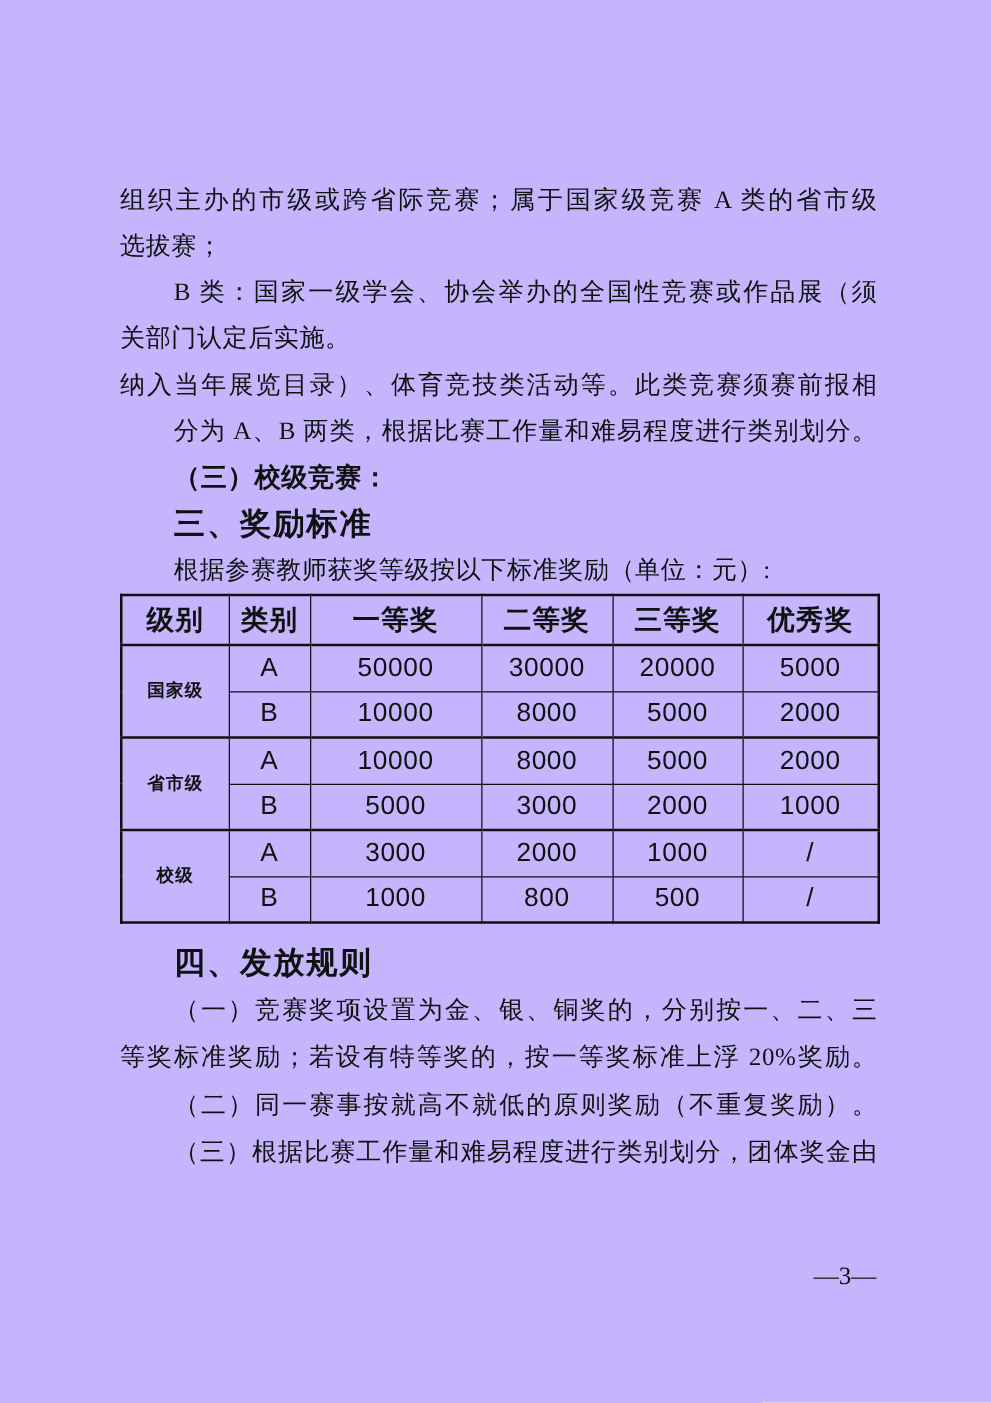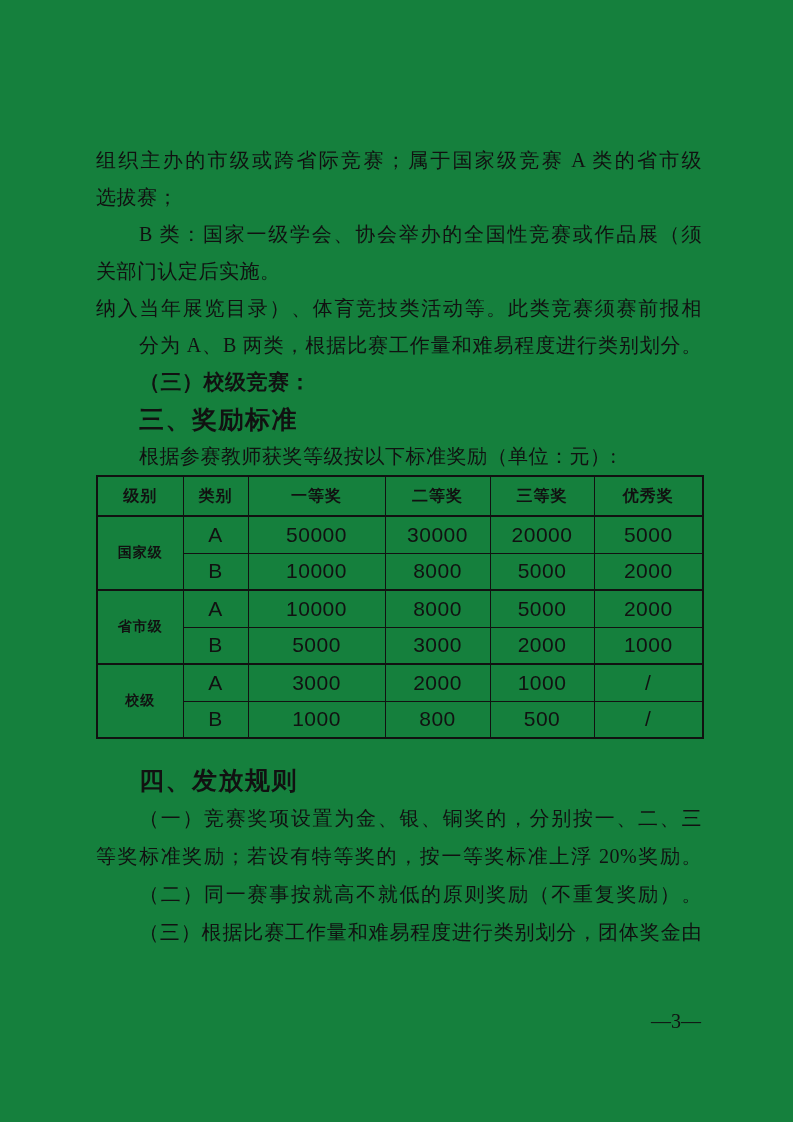--- a/index.html
+++ b/index.html
@@ -1,20 +1,20 @@
 <!DOCTYPE html>
 <html><head>
 <meta charset="utf-8">
 <style>
   html, body { margin: 0; padding: 0; background: #e8e8e8; }
   .page {
     position: relative;
     width: 793px;
     height: 1122px;
-    background: #15803d;
+    background: #c4b5fd;
     font-family: "Liberation Serif", serif;
     color: #111111;
     margin: 0 auto;
     overflow: hidden;
   }
   .content {
     position: absolute;
     left: 96px;
     top: 142px;
     width: 606px;
@@ -36,40 +36,40 @@
     font-weight: bold;
     font-size: 21px;
   }
   .heading {
     font-family: "Liberation Sans", sans-serif;
     font-weight: bold;
     font-size: 25px;
     letter-spacing: 1.5px;
   }
   .sec2 .line { line-height: 38px; height: 38px; }
-  .sec4-heading { margin-top: 22px; line-height: 39px; height: 39px; }
+  .sec4-heading { margin-top: 12px; line-height: 39px; height: 39px; }
 
   table.reward-table {
     border-collapse: collapse;
     table-layout: fixed;
     width: 606px;
     border: 2px solid #111111;
   }
   .reward-table th, .reward-table td {
     border: 1px solid #111111;
     text-align: center;
     vertical-align: middle;
     padding: 0;
     overflow: hidden;
   }
   .reward-table thead tr { height: 40px; }
   .reward-table tbody tr { height: 37px; }
   .reward-table thead th {
     border-bottom: 2px solid #111111;
-    font-size: 16px;
+    font-size: 22px;
     font-weight: 600;
     letter-spacing: 1px;
   }
   .reward-table tr.group-start td { border-top: 2px solid #111111; }
   .reward-table td.level {
     font-size: 14px;
     font-weight: 600;
     letter-spacing: 1px;
   }
   .reward-table td.latin {

